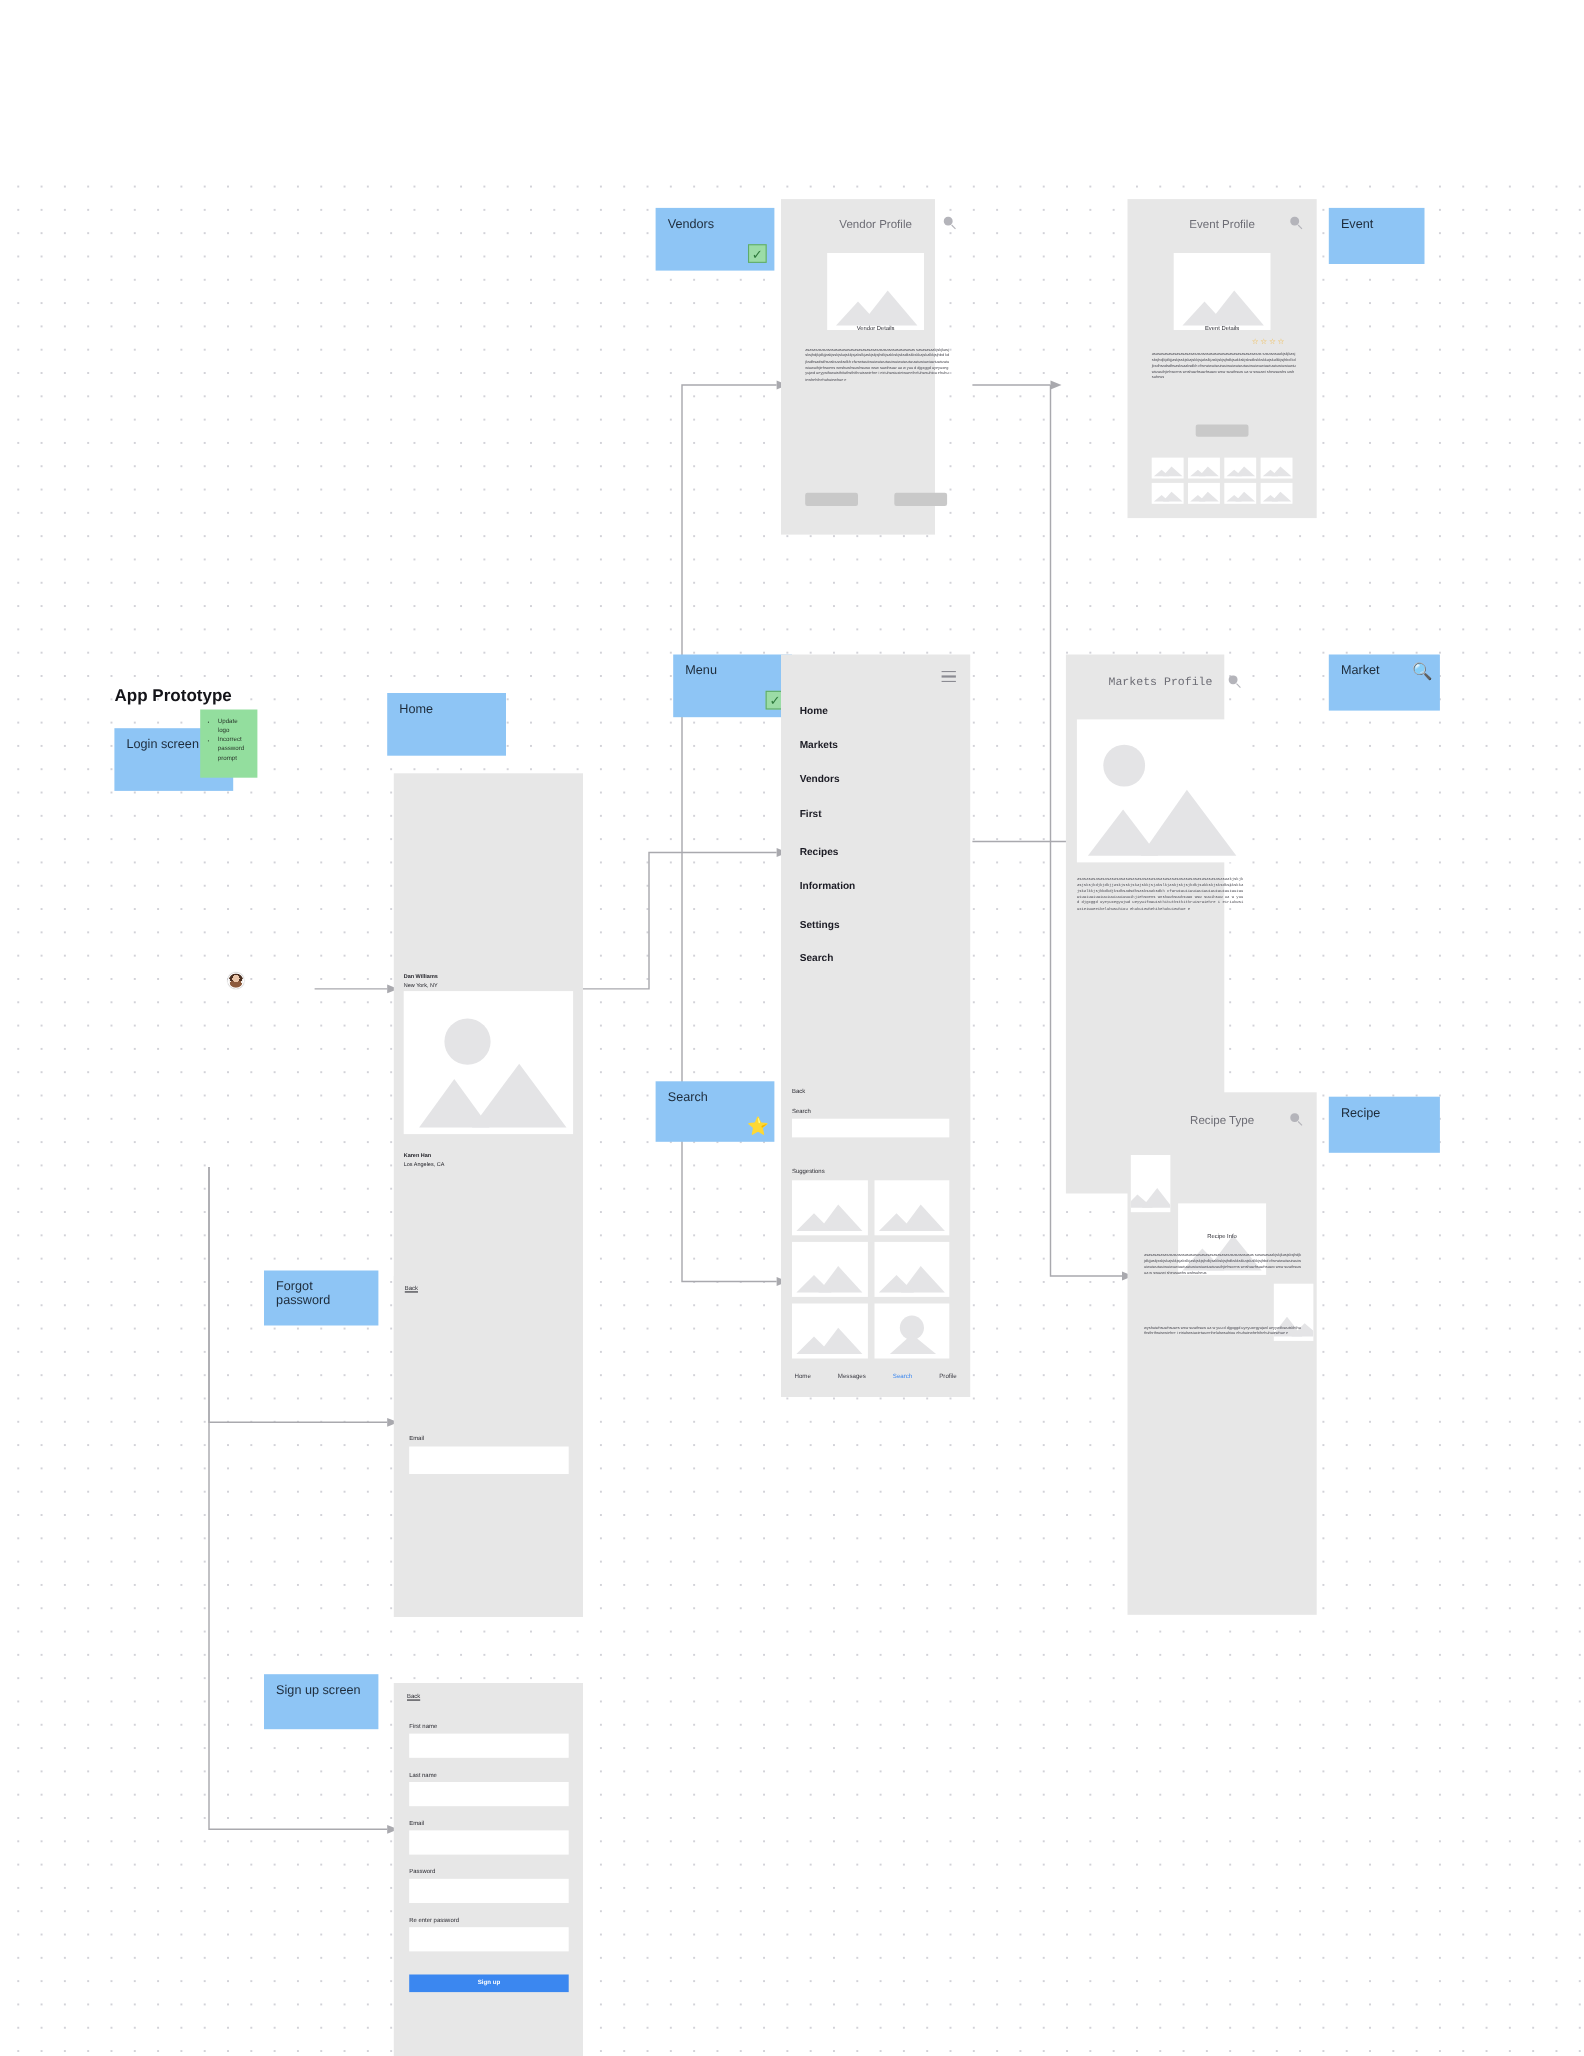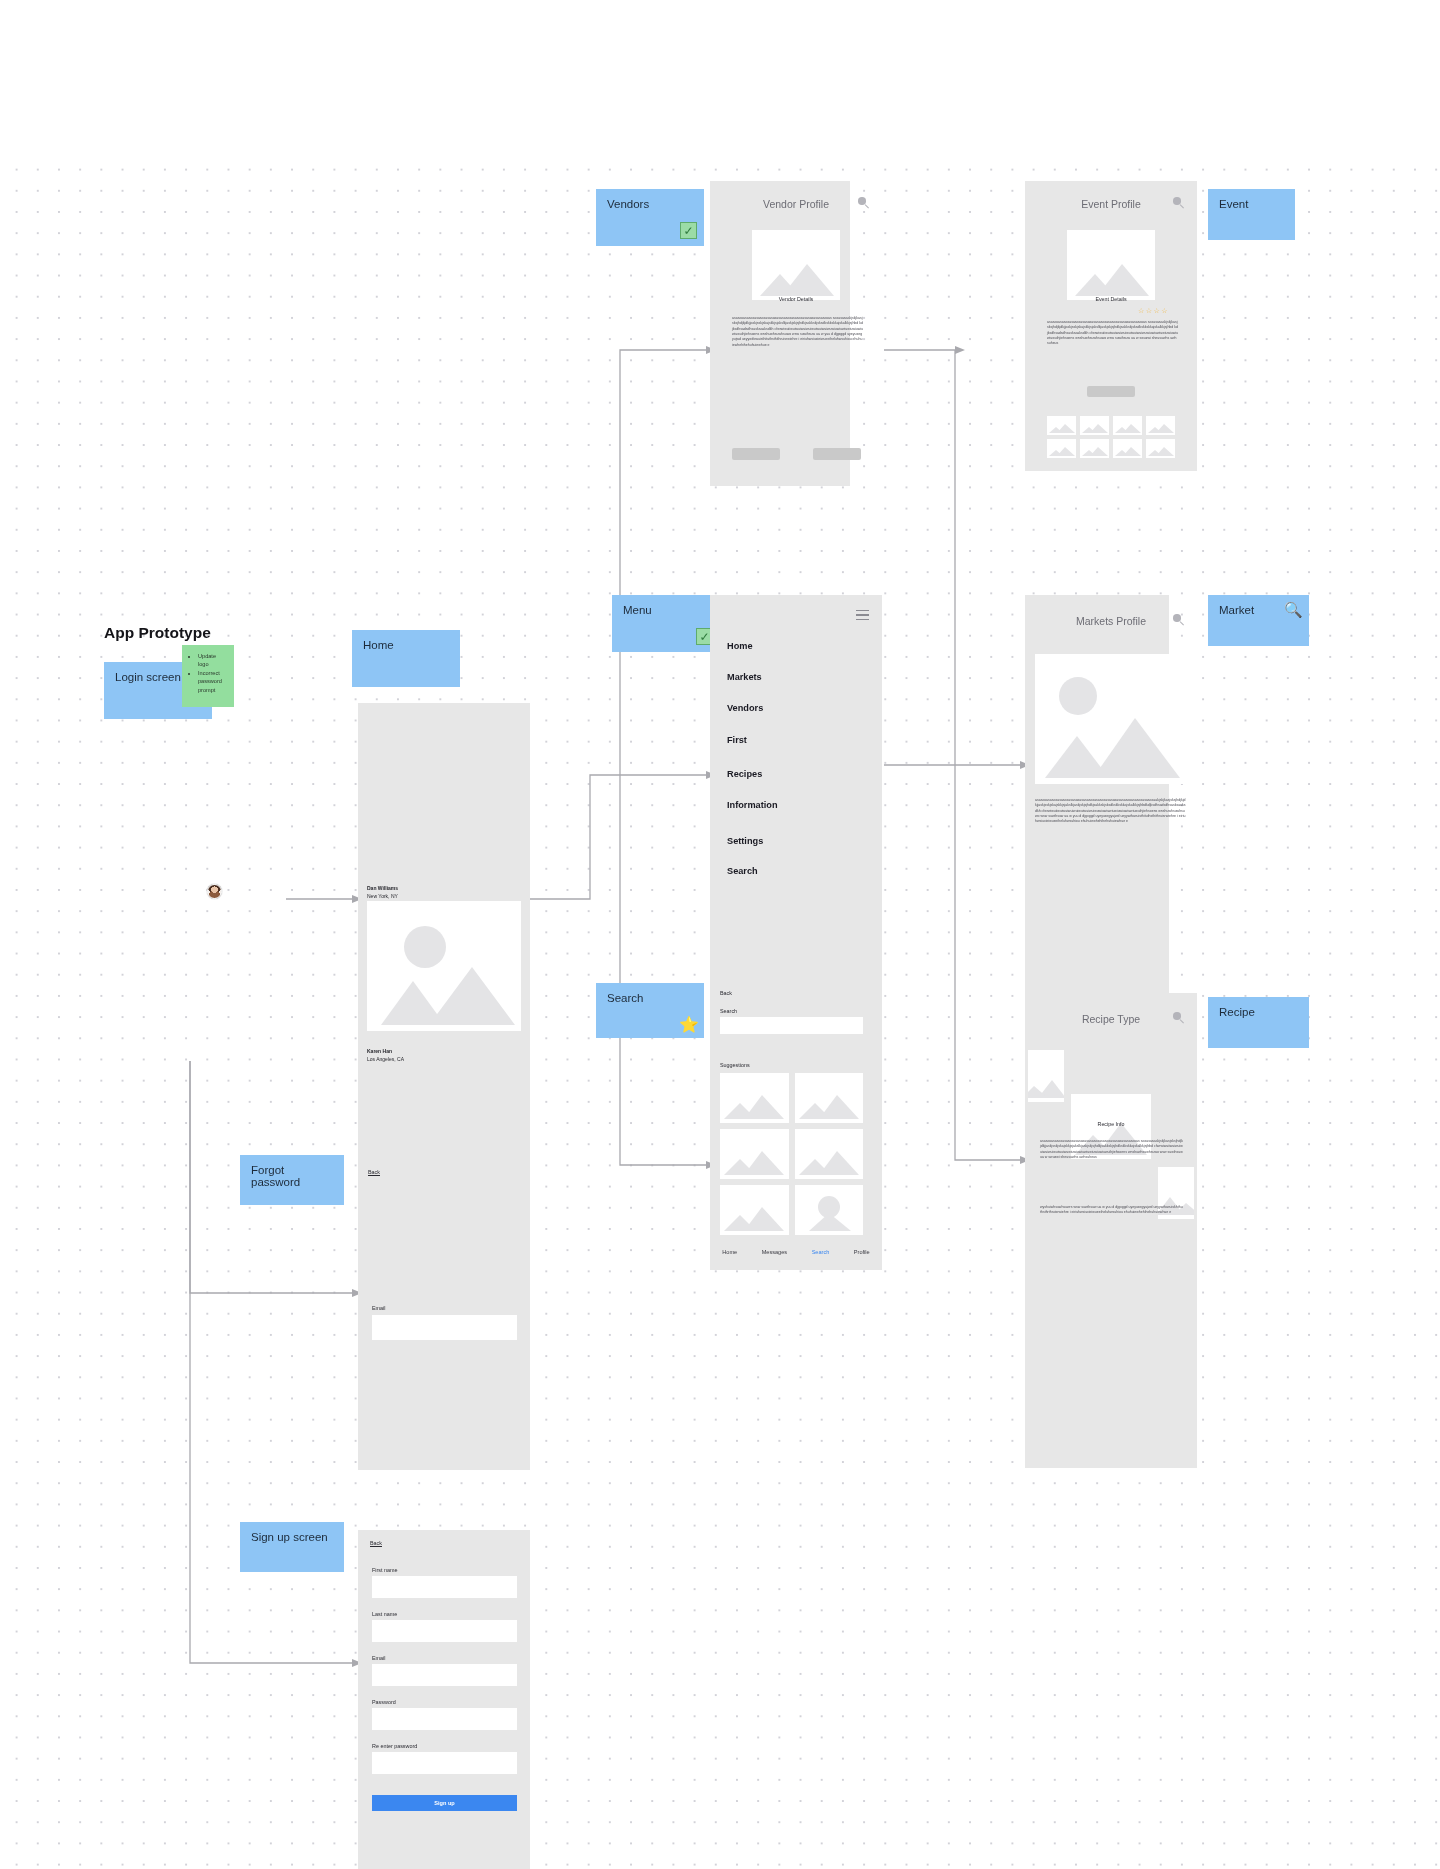--- a/index.html
+++ b/index.html
@@ -314,21 +314,21 @@
     <div class="abs menu-item" style="left:17px; top:205px;">Information</div>
     <div class="abs menu-item" style="left:17px; top:241px;">Settings</div>
     <div class="abs menu-item" style="left:17px; top:271px;">Search</div>
   </div>
 
   <div class="abs note-blue" style="left:1208px; top:440px; width:101px; height:51px;">
     <span>Market</span>
     <span class="abs" style="right:6px; top:6px; font-size:15px; color:#8a63c4;">🔍</span>
   </div>
 
-  <div class="abs screen" style="left:1025px; top:440px; width:144px; height:490px;">
+  <div class="abs screen" style="left:969px; top:440px; width:144px; height:490px;font-family:Liberation Mono, monospace;">
     <div class="abs screen-title" style="left:0; top:20px; width:172px;">Markets Profile</div>
     <div class="abs mag" style="left:148px; top:19px;">
         <span class="c"></span>
         <span class="h"></span>
       </div>
     <div class="abs imgph" style="left:10px; top:48px; width:152px; height:130px;">
       <svg width="152" height="130" viewBox="0 0 152 130">
           <circle cx="43" cy="42" r="19" class="mountain"></circle>
           <polygon points="58,124 100,64 145,124" class="mountain"></polygon>
           <polygon points="10,124 42,82 74,124" class="mountain"></polygon>

